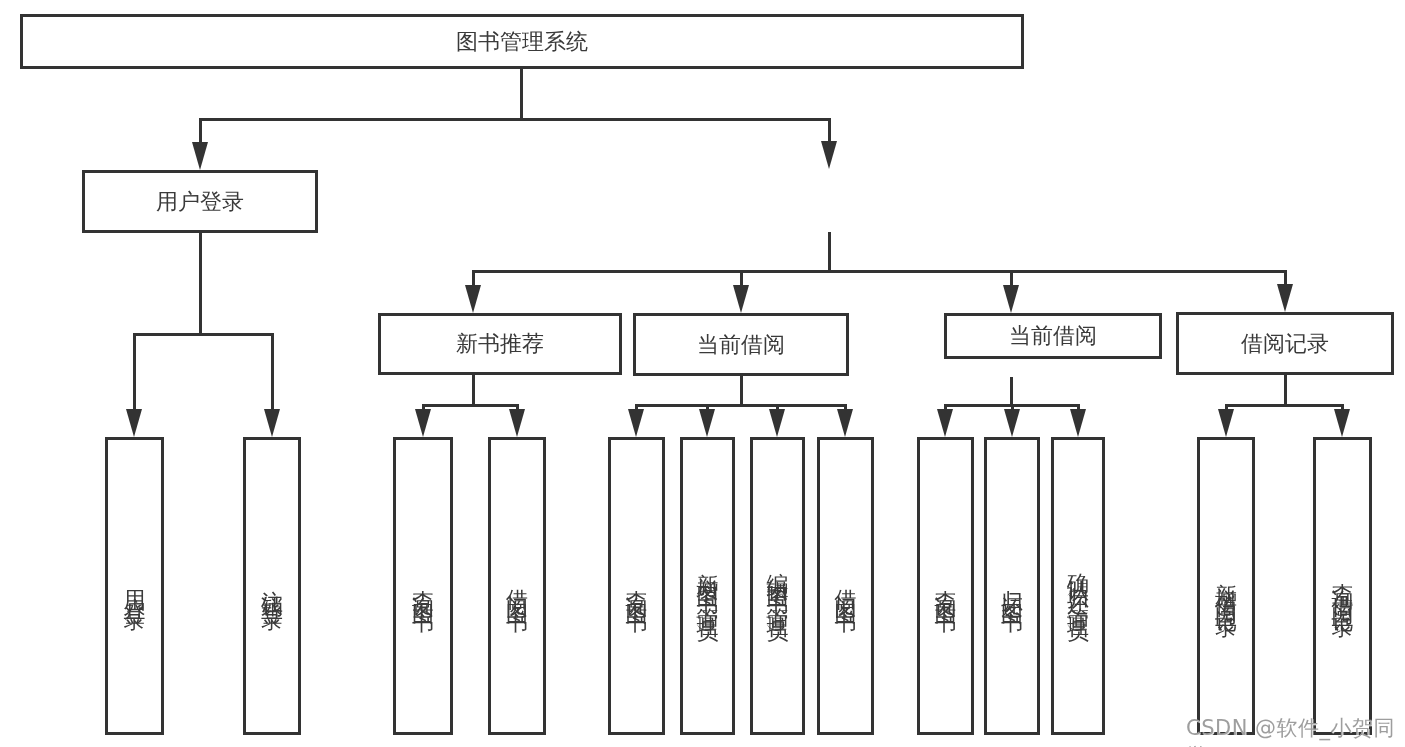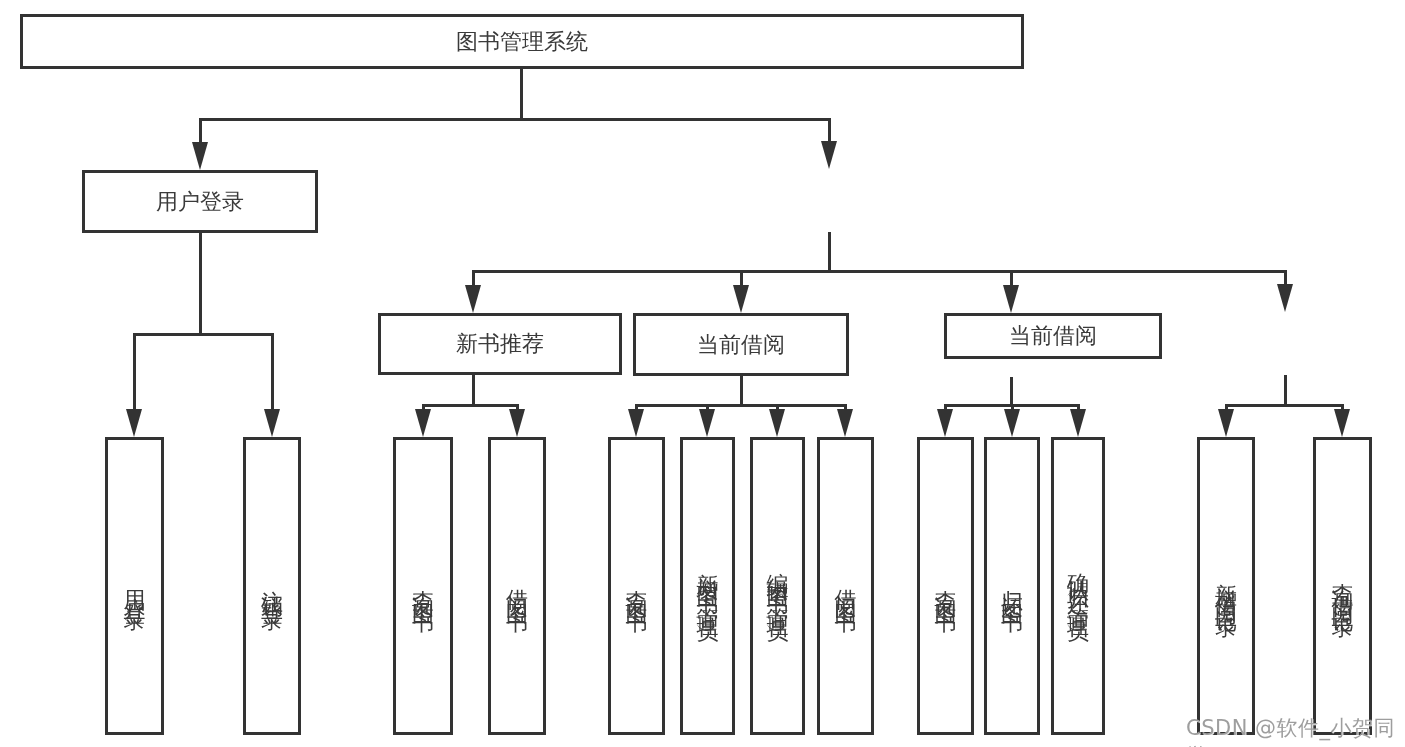--- a/index.html
+++ b/index.html
@@ -96,20 +96,23 @@
 
   <div class="box" style="left:378px;top:313px;width:244px;height:62px">
     <span class="lbl">新书推荐</span>
   </div>
   <div class="box" style="left:633px;top:313px;width:216px;height:63px">
     <span class="lbl">当前借阅</span>
   </div>
   <div class="box" style="left:944px;top:313px;width:218px;height:46px">
     <span class="lbl">当前借阅</span>
   </div>
+  <div class="box" style="left:1176px;top:312px;width:218px;height:63px">
+    <span class="lbl">借阅记录</span>
+  </div>
 
   <div class="vline" style="left:471.5px;top:375px;height:32px"></div>
   <div class="hline" style="left:421.5px;top:404px;width:97px"></div>
   <div class="vline" style="left:421.5px;top:404px;height:9px"></div>
   <div class="arrow" style="left:415px;top:409px"></div>
   <div class="vline" style="left:515.5px;top:404px;height:9px"></div>
   <div class="arrow" style="left:509px;top:409px"></div>
 
   <div class="vline" style="left:739.5px;top:376px;height:31px"></div>
   <div class="hline" style="left:635px;top:404px;width:212px"></div>

